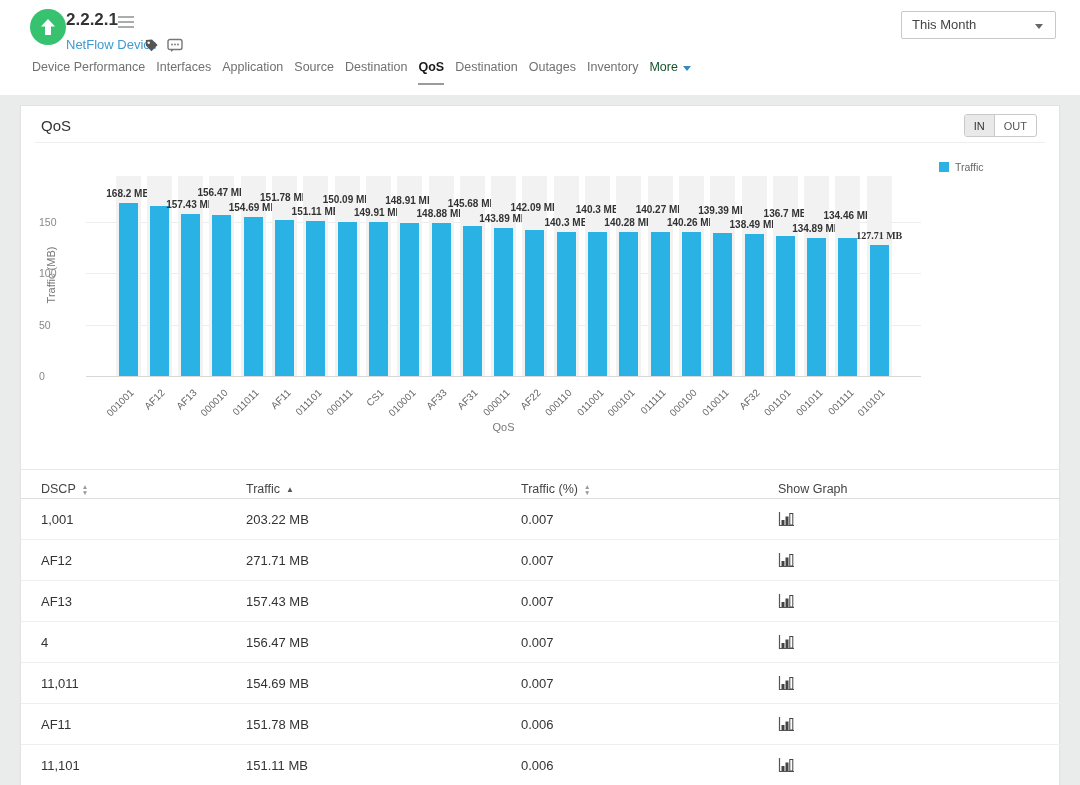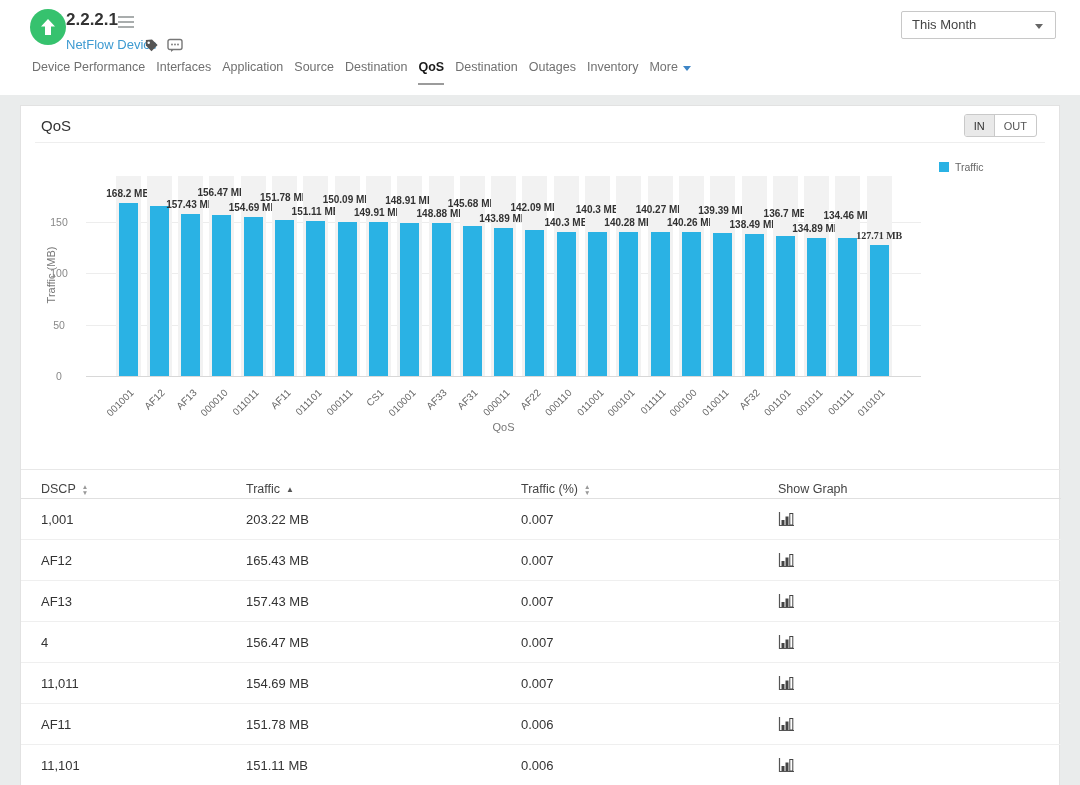--- a/index.html
+++ b/index.html
@@ -19,21 +19,21 @@
                    border-radius:2px; background:#fff; font-size:13px; color:#444; line-height:26px;
                    padding-left:10px; cursor:pointer; }
   .period-caret { position:absolute; right:12px; top:12px; width:0; height:0;
                   border-left:4px solid transparent; border-right:4px solid transparent; border-top:5px solid #666; }
 
   
   .nav-tabs { position:absolute; left:24px; top:60px; height:30px; display:flex; gap:11px;
               font-size:12.5px; color:#707070; align-items:flex-start; }
   .nav-tab { padding-bottom:9px; cursor:pointer; white-space:nowrap; }
   .nav-tab.active { color:#1a1a1a; font-weight:bold; border-bottom:2px solid #9b9b9b; }
-  .nav-more { color:#737373; cursor:pointer; display:flex; align-items:center; gap:5px; }
+  .nav-more { color:#14532d; cursor:pointer; display:flex; align-items:center; gap:5px; }
   .more-caret { width:0; height:0; border-left:4px solid transparent; border-right:4px solid transparent;
                 border-top:5px solid #3d85c6; margin-top:2px; }
 
   
   .section-bg { position:absolute; left:0; top:95px; width:1080px; height:690px; background:#eaecec; }
   .panel { position:absolute; left:20px; top:105px; width:1040px; height:700px; background:#fff;
            border:1px solid #e2e2e2; }
   .panel-title { position:absolute; left:20px; top:11px; font-size:15px; color:#333; }
   .panel-divider { position:absolute; left:14px; right:14px; top:36px; border-top:1px solid #eeeeee; }
   .io-toggle { position:absolute; right:22px; top:8px; display:flex; border:1px solid #c9c9c9; border-radius:3px;
@@ -41,21 +41,21 @@
   .io-btn { padding:5px 9px 4px; cursor:pointer; }
   .io-btn.active { background:#e9e9e9; border-right:1px solid #c9c9c9; color:#333; }
 
   
   .chart-layer { position:absolute; left:0; top:0; width:1040px; height:440px; }
   .legend { position:absolute; left:918px; top:55px; display:flex; align-items:center; gap:6px; cursor:pointer; }
   .legend-swatch { width:10px; height:10px; }
   .legend-label { font-size:10.5px; color:#666; }
   .gridline { position:absolute; left:65px; width:835px; height:1px; background:#ededed; }
   .axis-line { position:absolute; left:65px; width:835px; height:1px; background:#d8d8d8; }
-  .ytick { position:absolute; left:18px; width:40px; font-size:10.5px; color:#888; text-align:center; }
+  .ytick { position:absolute; left:18px; width:40px; font-size:10.5px; color:#888; text-align:left; }
   .y-title { position:absolute; left:-70px; top:163px; width:200px; text-align:center; font-size:11px;
              color:#777; transform:rotate(-90deg); }
   .x-title { position:absolute; left:65px; top:315px; width:835px; text-align:center; font-size:11px; color:#777; }
   .band { position:absolute; background:#f2f2f2; }
   .bar { position:absolute; cursor:pointer; }
   .bar-label { position:absolute; width:90px; text-align:center; font-size:10px; font-weight:bold;
                color:#333; white-space:nowrap; }
   .xlabel { position:absolute; width:80px; height:13px; font-size:10px; color:#666; text-align:right;
             transform:rotate(-45deg); transform-origin:100% 0; white-space:nowrap; }
 
@@ -283,21 +283,21 @@
             <svg width="17" height="15" viewBox="0 0 17 15">
   <path d="M1.5 0 V13.5 H16" stroke="#555" stroke-width="1.2" fill="none"></path>
   <rect x="3.5" y="8" width="3" height="5" fill="#444"></rect>
   <rect x="7.5" y="4.5" width="3" height="8.5" fill="#444"></rect>
   <rect x="11.8" y="1.5" width="3" height="11.5" fill="#fff" stroke="#444" stroke-width="1"></rect>
 </svg>
           </div>
         </div>
         <div class="trow">
           <div class="td" style="left:20px">AF12</div>
-          <div class="td" style="left:225px">165.43 MB</div>
+          <div class="td" style="left:225px">271.71 MB</div>
           <div class="td" style="left:500px">0.007</div>
           <div class="graph-btn" style="left:757px">
             <svg width="17" height="15" viewBox="0 0 17 15">
   <path d="M1.5 0 V13.5 H16" stroke="#555" stroke-width="1.2" fill="none"></path>
   <rect x="3.5" y="8" width="3" height="5" fill="#444"></rect>
   <rect x="7.5" y="4.5" width="3" height="8.5" fill="#444"></rect>
   <rect x="11.8" y="1.5" width="3" height="11.5" fill="#fff" stroke="#444" stroke-width="1"></rect>
 </svg>
           </div>
         </div>

